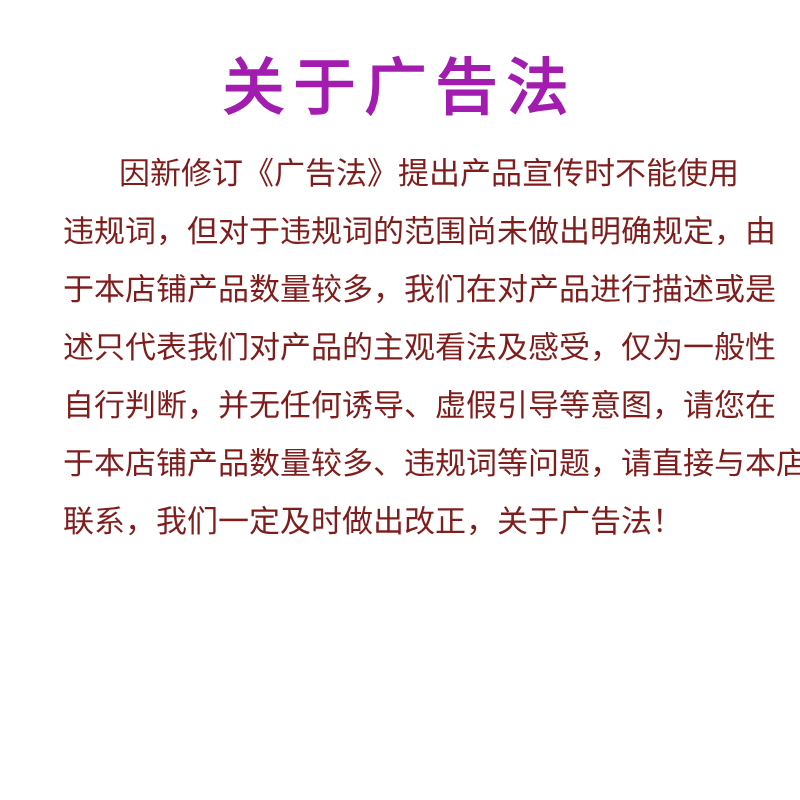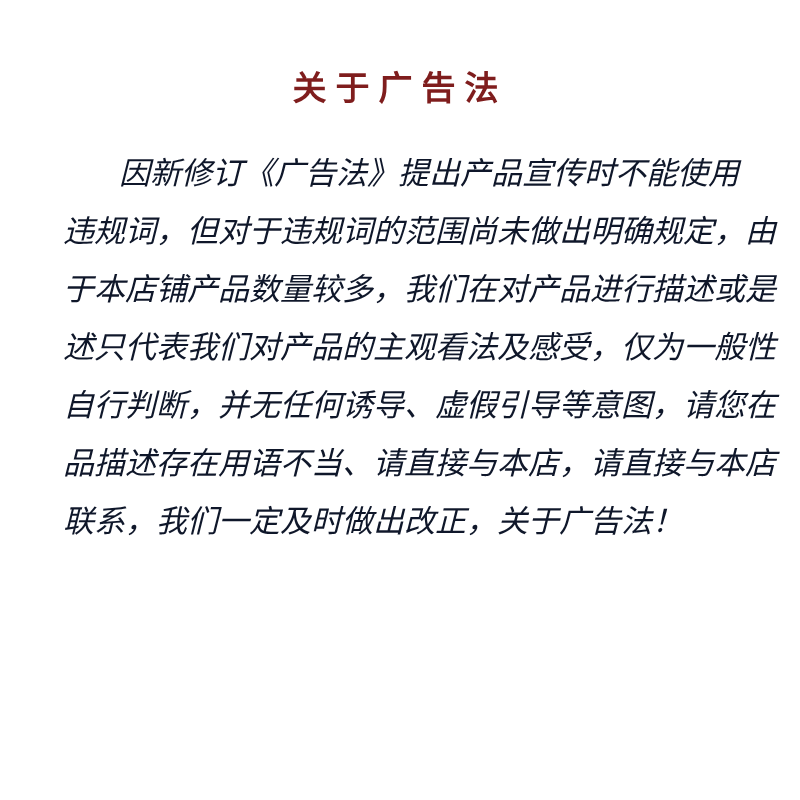--- a/index.html
+++ b/index.html
@@ -13,33 +13,32 @@
     height: 800px;
     background: #ffffff;
     color: #0d0d0d;
     font-family: "Liberation Sans", sans-serif;
     overflow: hidden;
   }
   .title {
     margin: 0;
     padding-top: 62px;
     text-align: center;
-    font-size: 34px;
+    font-size: 62px;
     line-height: 52px;
     font-weight: 700;
     letter-spacing: 9px;
-    color: #7f1d1d;
+    color: #a21caf;
   }
   .notice {
     margin: 31px 40px 0 63px;
     font-size: 31px;
     line-height: 58px;
     font-weight: 400;
-    color: #0f172a;
-    font-style: italic;
+    color: #7f1d1d;
   }
   .notice-line {
     white-space: nowrap;
     height: 58px;
   }
   .notice-line.indented {
     text-indent: 56px;
   }
 </style>
 </head>
@@ -47,16 +46,16 @@
 
 <div class="page">
   <h1 class="title">关于广告法</h1>
 
   <div class="notice">
     <div class="notice-line indented">因新修订《广告法》提出产品宣传时不能使用</div>
     <div class="notice-line">违规词，但对于违规词的范围尚未做出明确规定，由</div>
     <div class="notice-line">于本店铺产品数量较多，我们在对产品进行描述或是</div>
     <div class="notice-line">述只代表我们对产品的主观看法及感受，仅为一般性</div>
     <div class="notice-line">自行判断，并无任何诱导、虚假引导等意图，请您在</div>
-    <div class="notice-line">品描述存在用语不当、请直接与本店，请直接与本店</div>
+    <div class="notice-line">于本店铺产品数量较多、违规词等问题，请直接与本店</div>
     <div class="notice-line">联系，我们一定及时做出改正，关于广告法！</div>
   </div>
 </div>
 
 </body></html>

